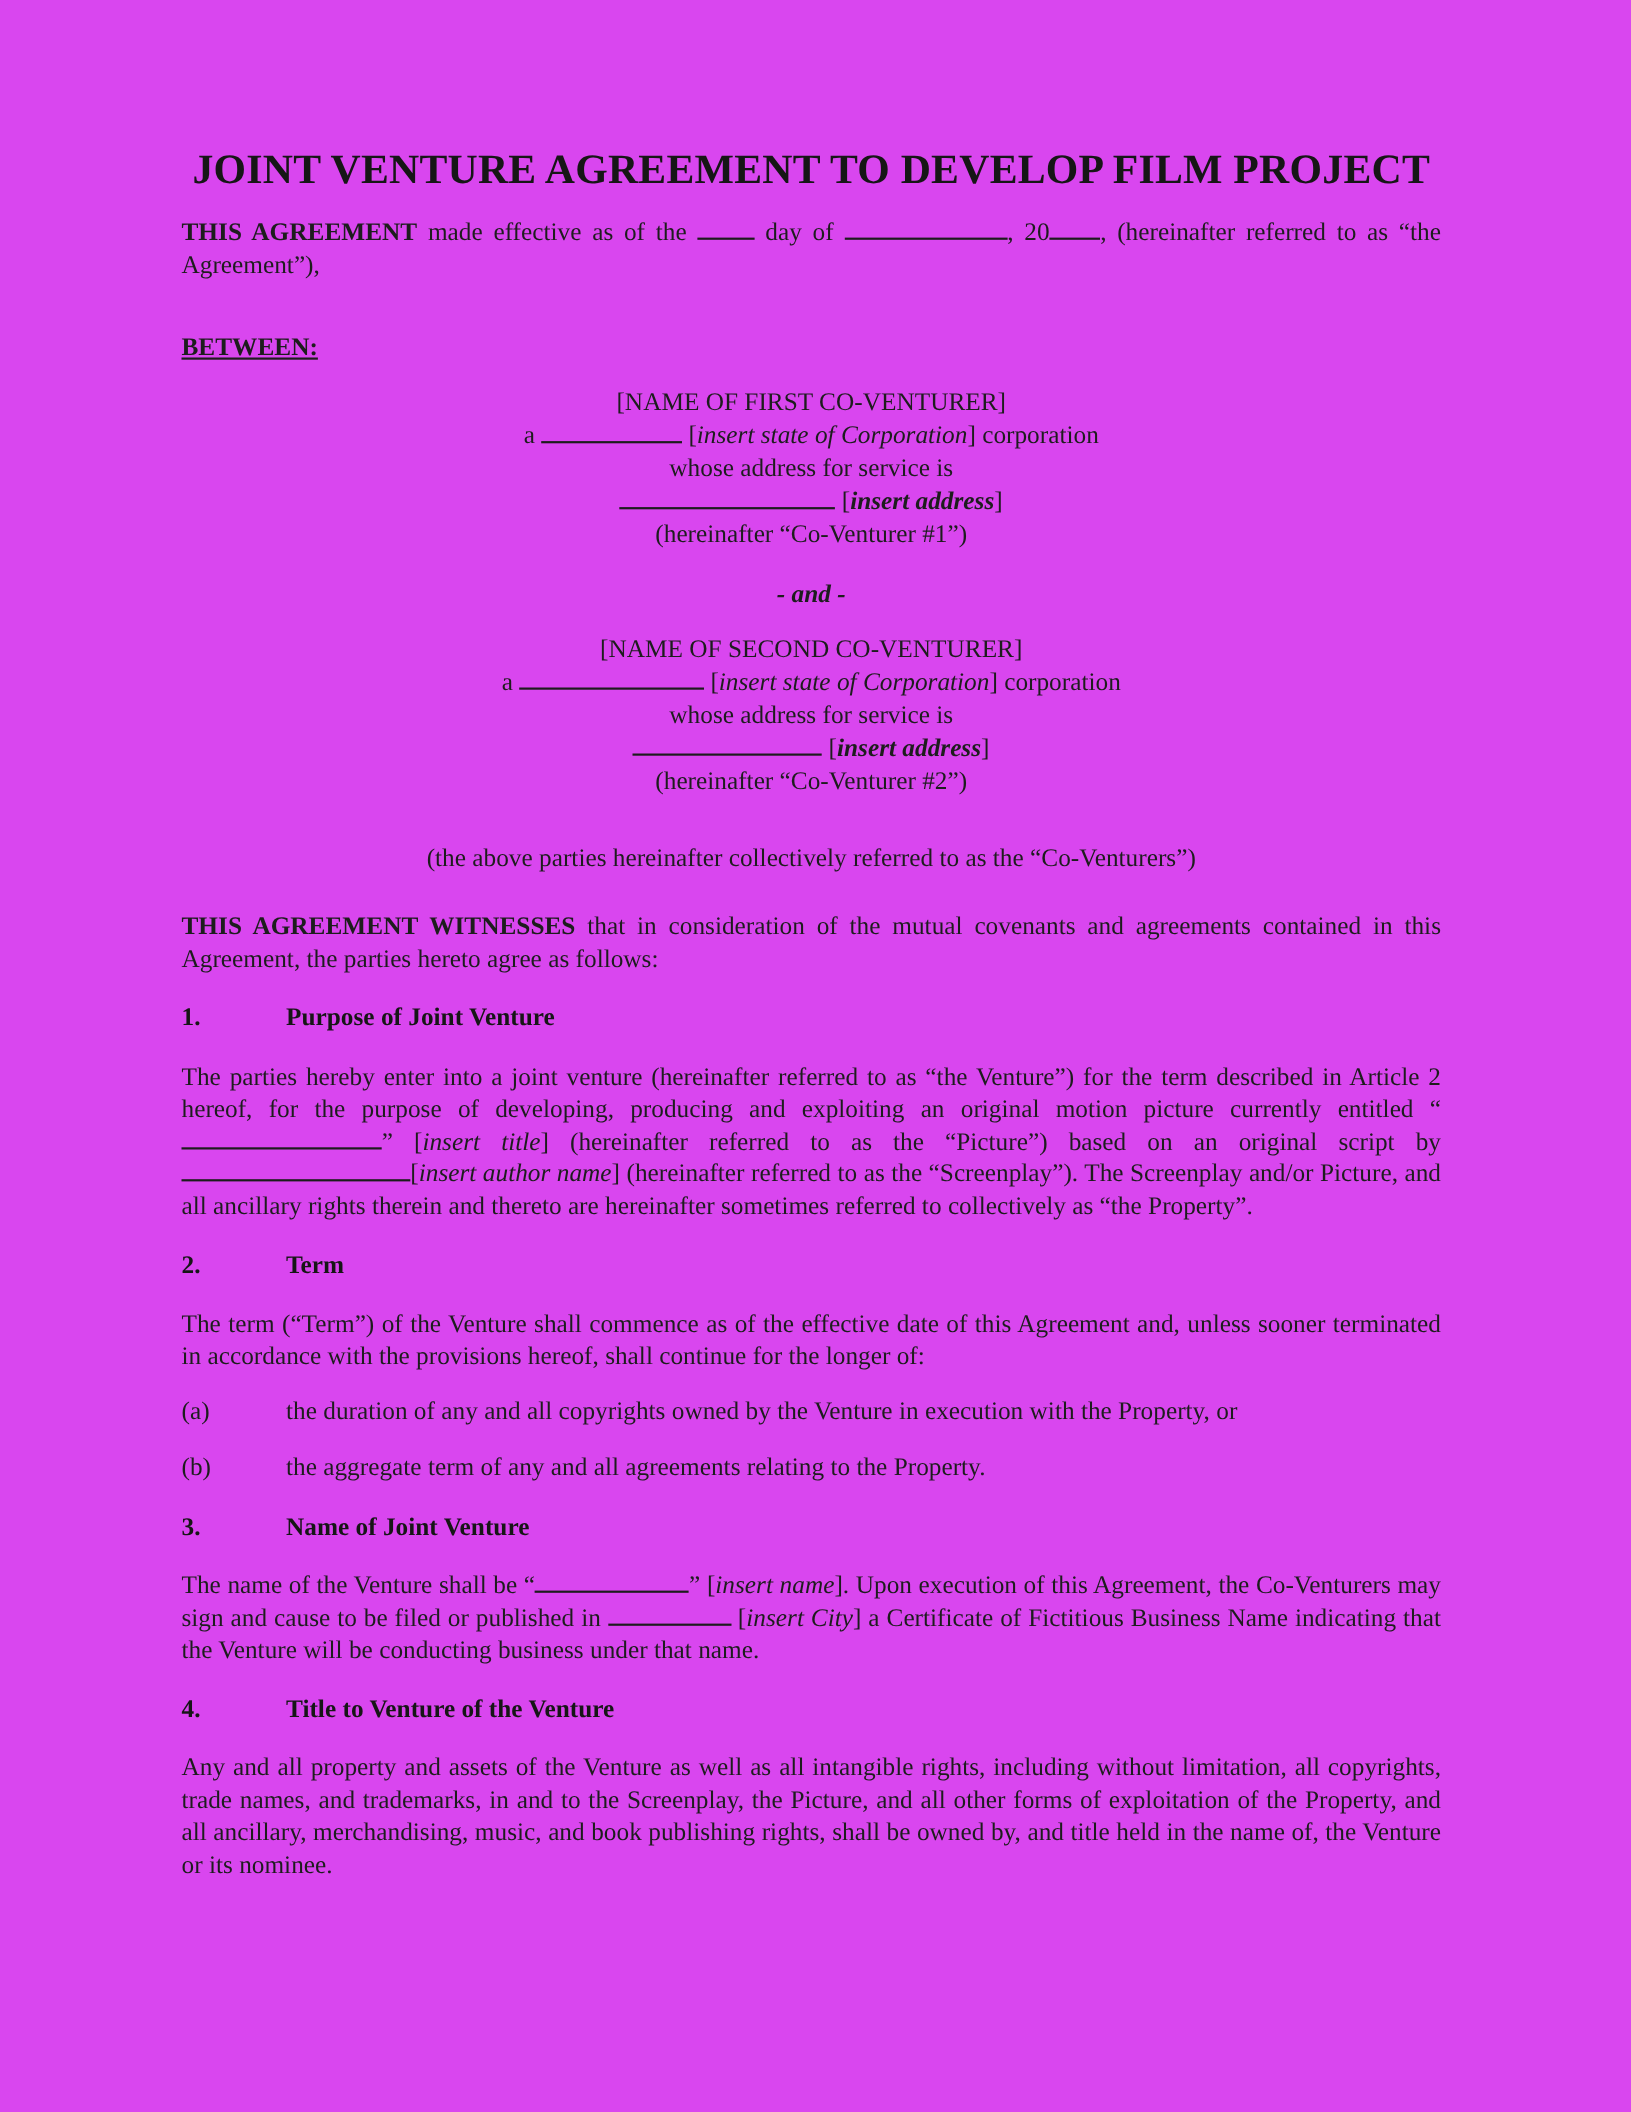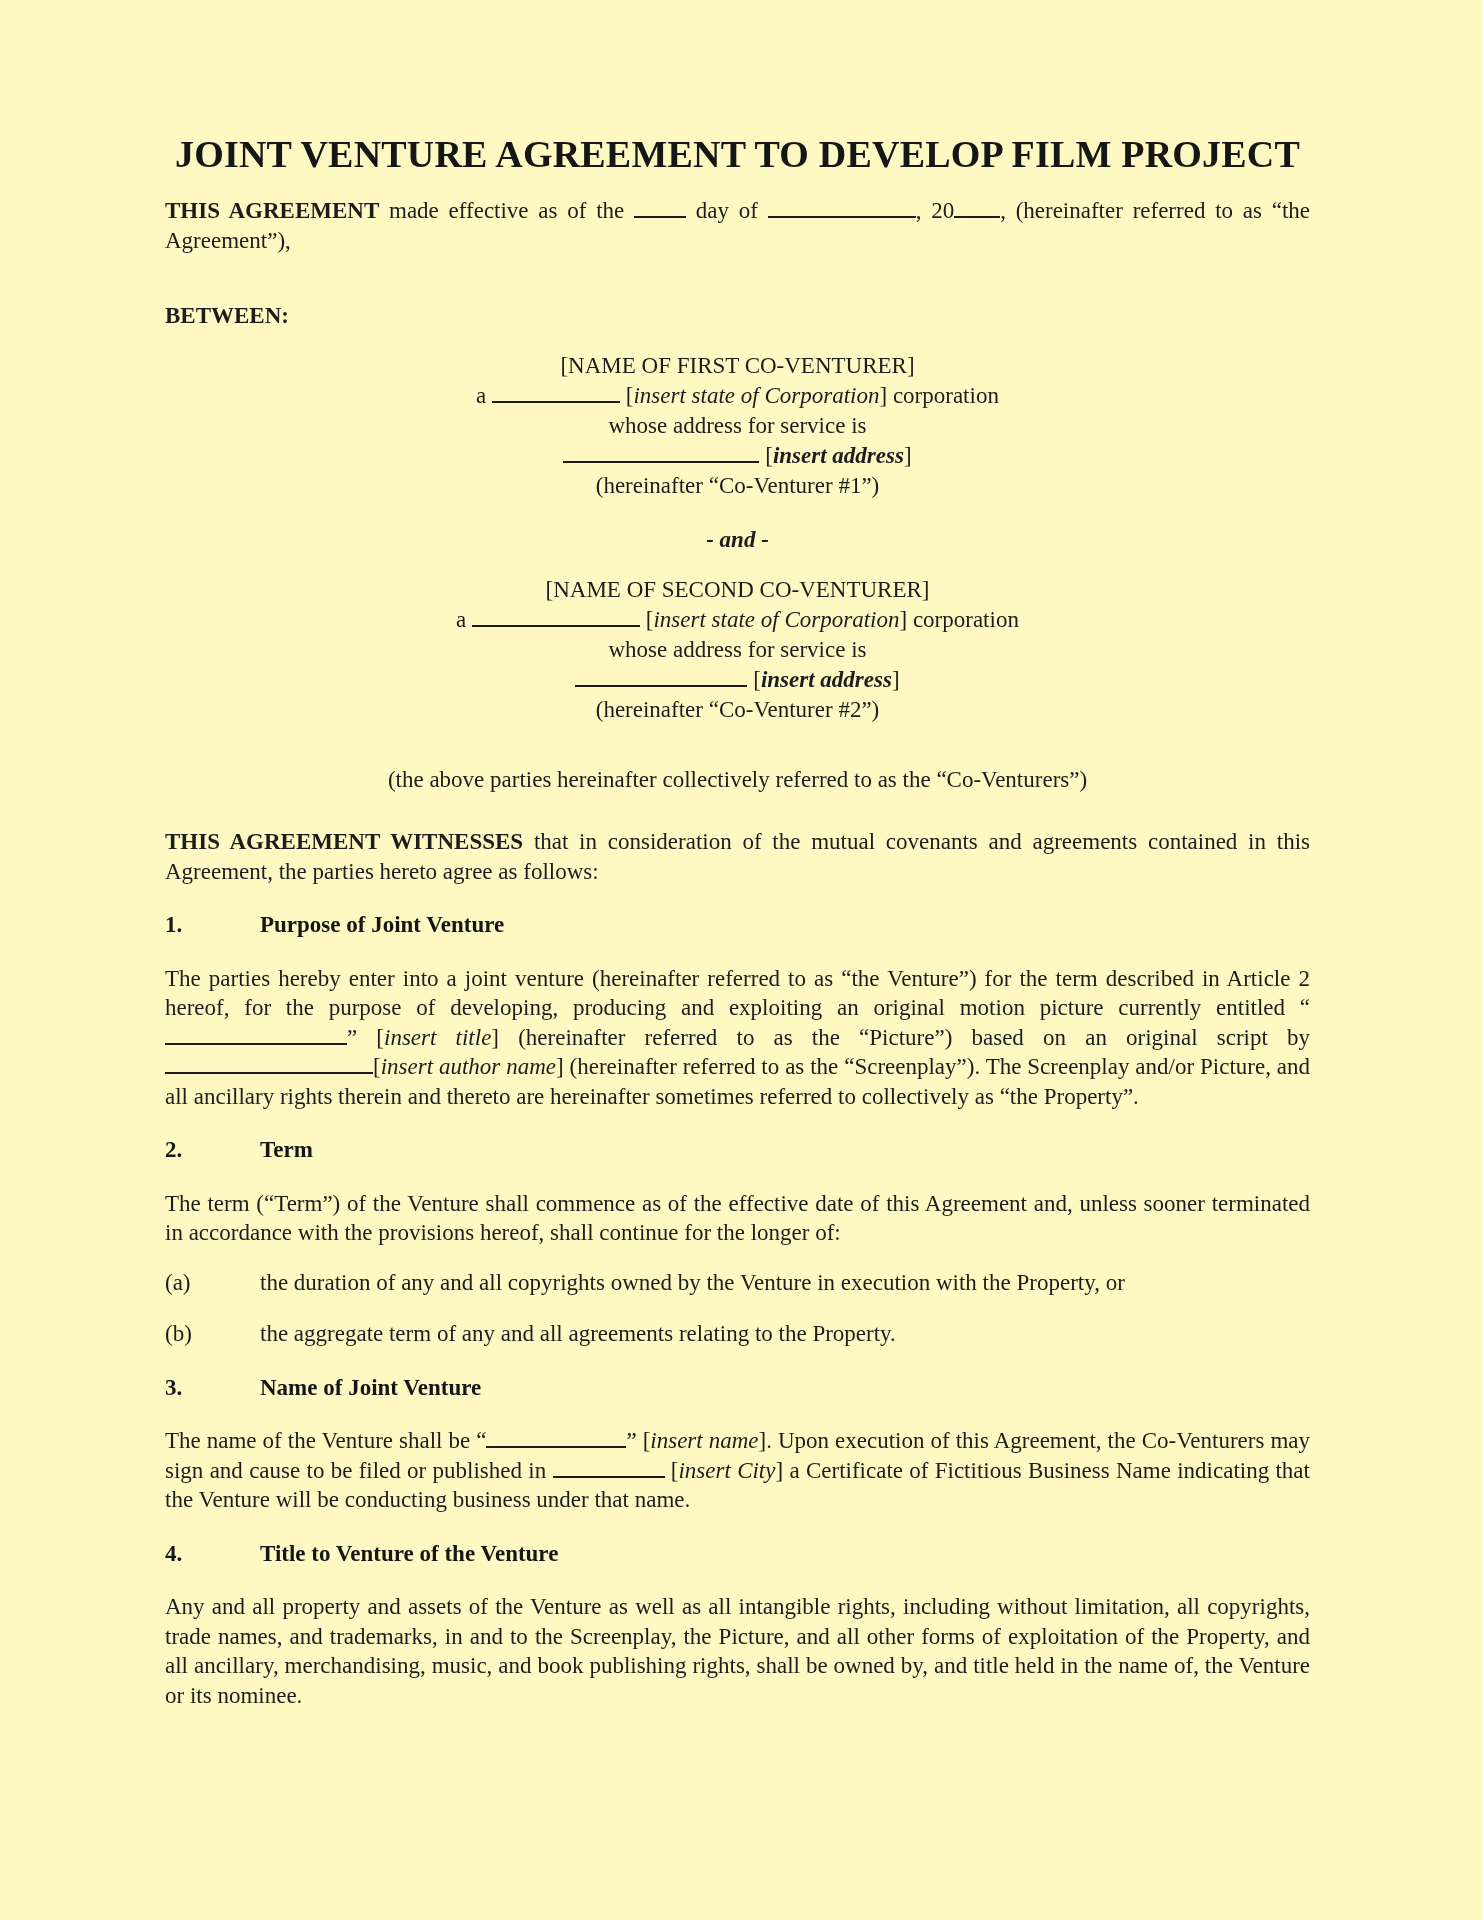--- a/index.html
+++ b/index.html
@@ -1,27 +1,27 @@
 <!DOCTYPE html>
 <html><head>
 <meta charset="utf-8">
 <style>
   html,body{margin:0;padding:0;background:#ffffff;}
   body{width:1483px;min-height:1920px;font-family:"Liberation Serif","DejaVu Serif",serif;color:#1d1d1d;}
-  .page{box-sizing:border-box;width:1483px;min-height:1920px;background:#fef9c3;
+  .page{box-sizing:border-box;width:1483px;min-height:1920px;background:#d946ef;
         padding:132px 173px 40px 165px;}
   h1{font-size:38px;font-weight:bold;text-align:center;margin:0 0 20px 0;
      white-space:nowrap;letter-spacing:0.2px;color:#161616;}
   .para{font-size:23px;line-height:29.5px;margin:0 0 20px 0;}
   .j{text-align:justify;}
   .b{font-weight:bold;margin-top:30px;}
   .i{font-style:italic;}
   .bi{font-weight:bold;font-style:italic;}
   .blank{display:inline-block;height:0.82em;border-bottom:2px solid #1c1c1c;}
-  .between{font-size:23px;font-weight:bold;margin:0 0 22px 0;}
+  .between{font-size:23px;font-weight:bold;margin:0 0 22px 0;text-decoration:underline;}
   .intro{margin-bottom:48px;}
   .party{text-align:center;font-size:23px;line-height:30px;margin:0 0 26px 0;}
   .party.second{margin-bottom:40px;}
   .party .pname{font-weight:normal;}
   .and{ text-align:center;font-size:23px;font-weight:bold;margin:22px 0 22px 0;font-style:italic;}
   .collective{text-align:center;font-size:23px;line-height:30px;margin:0 0 32px 0;}
   .witness{margin-bottom:20px;}
   .shead{display:flex;font-size:23px;font-weight:bold;line-height:29.5px;margin:24px 0 24px 0;color:#161616;}
   .snum{width:95px;flex:0 0 95px;}
   .stitle{flex:1;}

